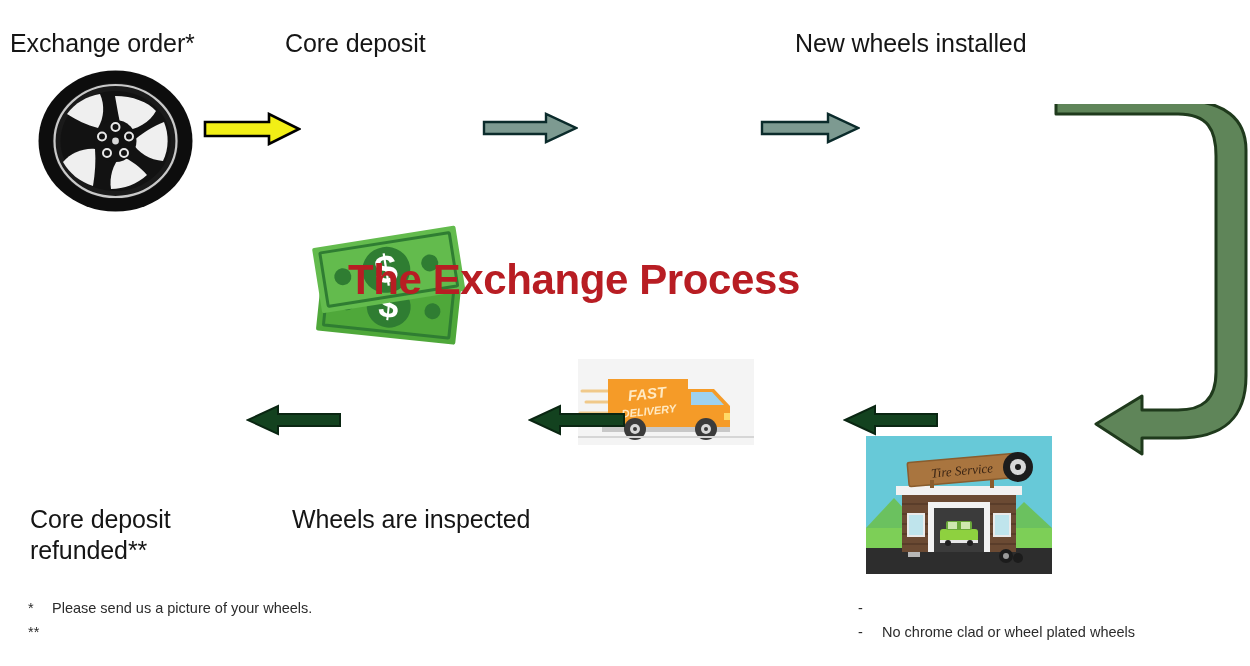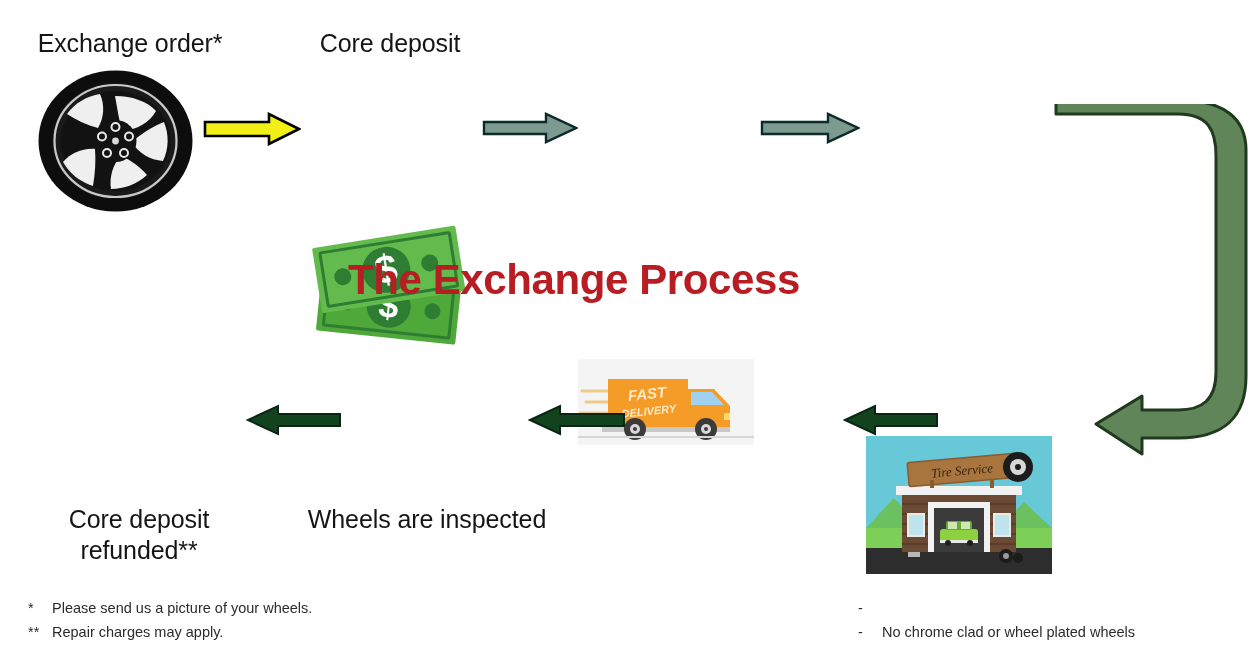--- a/index.html
+++ b/index.html
@@ -13,21 +13,20 @@
   }
   .stage{position:absolute;inset:0;}
   .node{position:absolute;}
 
   
   .label{
     position:absolute;
     font-size:25px;
     line-height:31px;
     color:#151515;
-    text-align:center;
     letter-spacing:-0.1px;
     white-space:pre-line;
     font-weight:400;
   }
   .title{
     position:absolute;
     font-size:42px;
     font-weight:700;
     color:#b81d23;
     letter-spacing:-0.4px;
@@ -65,20 +64,21 @@
 </style>
 </head>
 <body>
 
 <div class="stage">
 
   <div class="label" style="left:10px;top:28px;width:240px;">Exchange order*</div>
 
   <div class="label" style="left:285px;top:28px;width:210px;">Core deposit</div>
 
+  <div class="label" style="left:795px;top:28px;width:290px;">New wheels installed</div>
 
   <div class="node wheel" style="left:38px;top:70px;width:155px;height:142px;">
     <svg viewBox="0 0 155 142" preserveAspectRatio="none">
       <ellipse cx="77.5" cy="71" rx="77" ry="70.5" fill="#0d0d0d"></ellipse>
       <g>
         <ellipse cx="77.5" cy="71" rx="63" ry="58" fill="#1a1a1a"></ellipse>
         <ellipse cx="77.5" cy="71" rx="61" ry="56" fill="none" stroke="#c9c9c9" stroke-width="2.2"></ellipse>
         <ellipse cx="77.5" cy="71" rx="55" ry="50" fill="#121212"></ellipse>
 
         <g fill="#efefef">
@@ -274,21 +274,20 @@
   <div class="label" style="left:30px;top:504px;width:218px;">Core deposit
 refunded**</div>
 
   <div class="footnotes" style="left:28px;top:596px;">
     <div class="fn-row">
       <span class="fn-mark">*</span>
       <span class="fn-txt">Please send us a picture of your wheels.</span>
     </div>
     <div class="fn-row">
       <span class="fn-mark">**</span>
-      <span class="fn-txt">Repair charges may apply.</span>
     </div>
   </div>
 
   <div class="footnotes" style="left:858px;top:596px;">
     <div class="fn-row">
       <span class="fn-mark">-</span>
     </div>
     <div class="fn-row">
       <span class="fn-mark">-</span>
       <span class="fn-txt">No chrome clad or wheel plated wheels</span>

